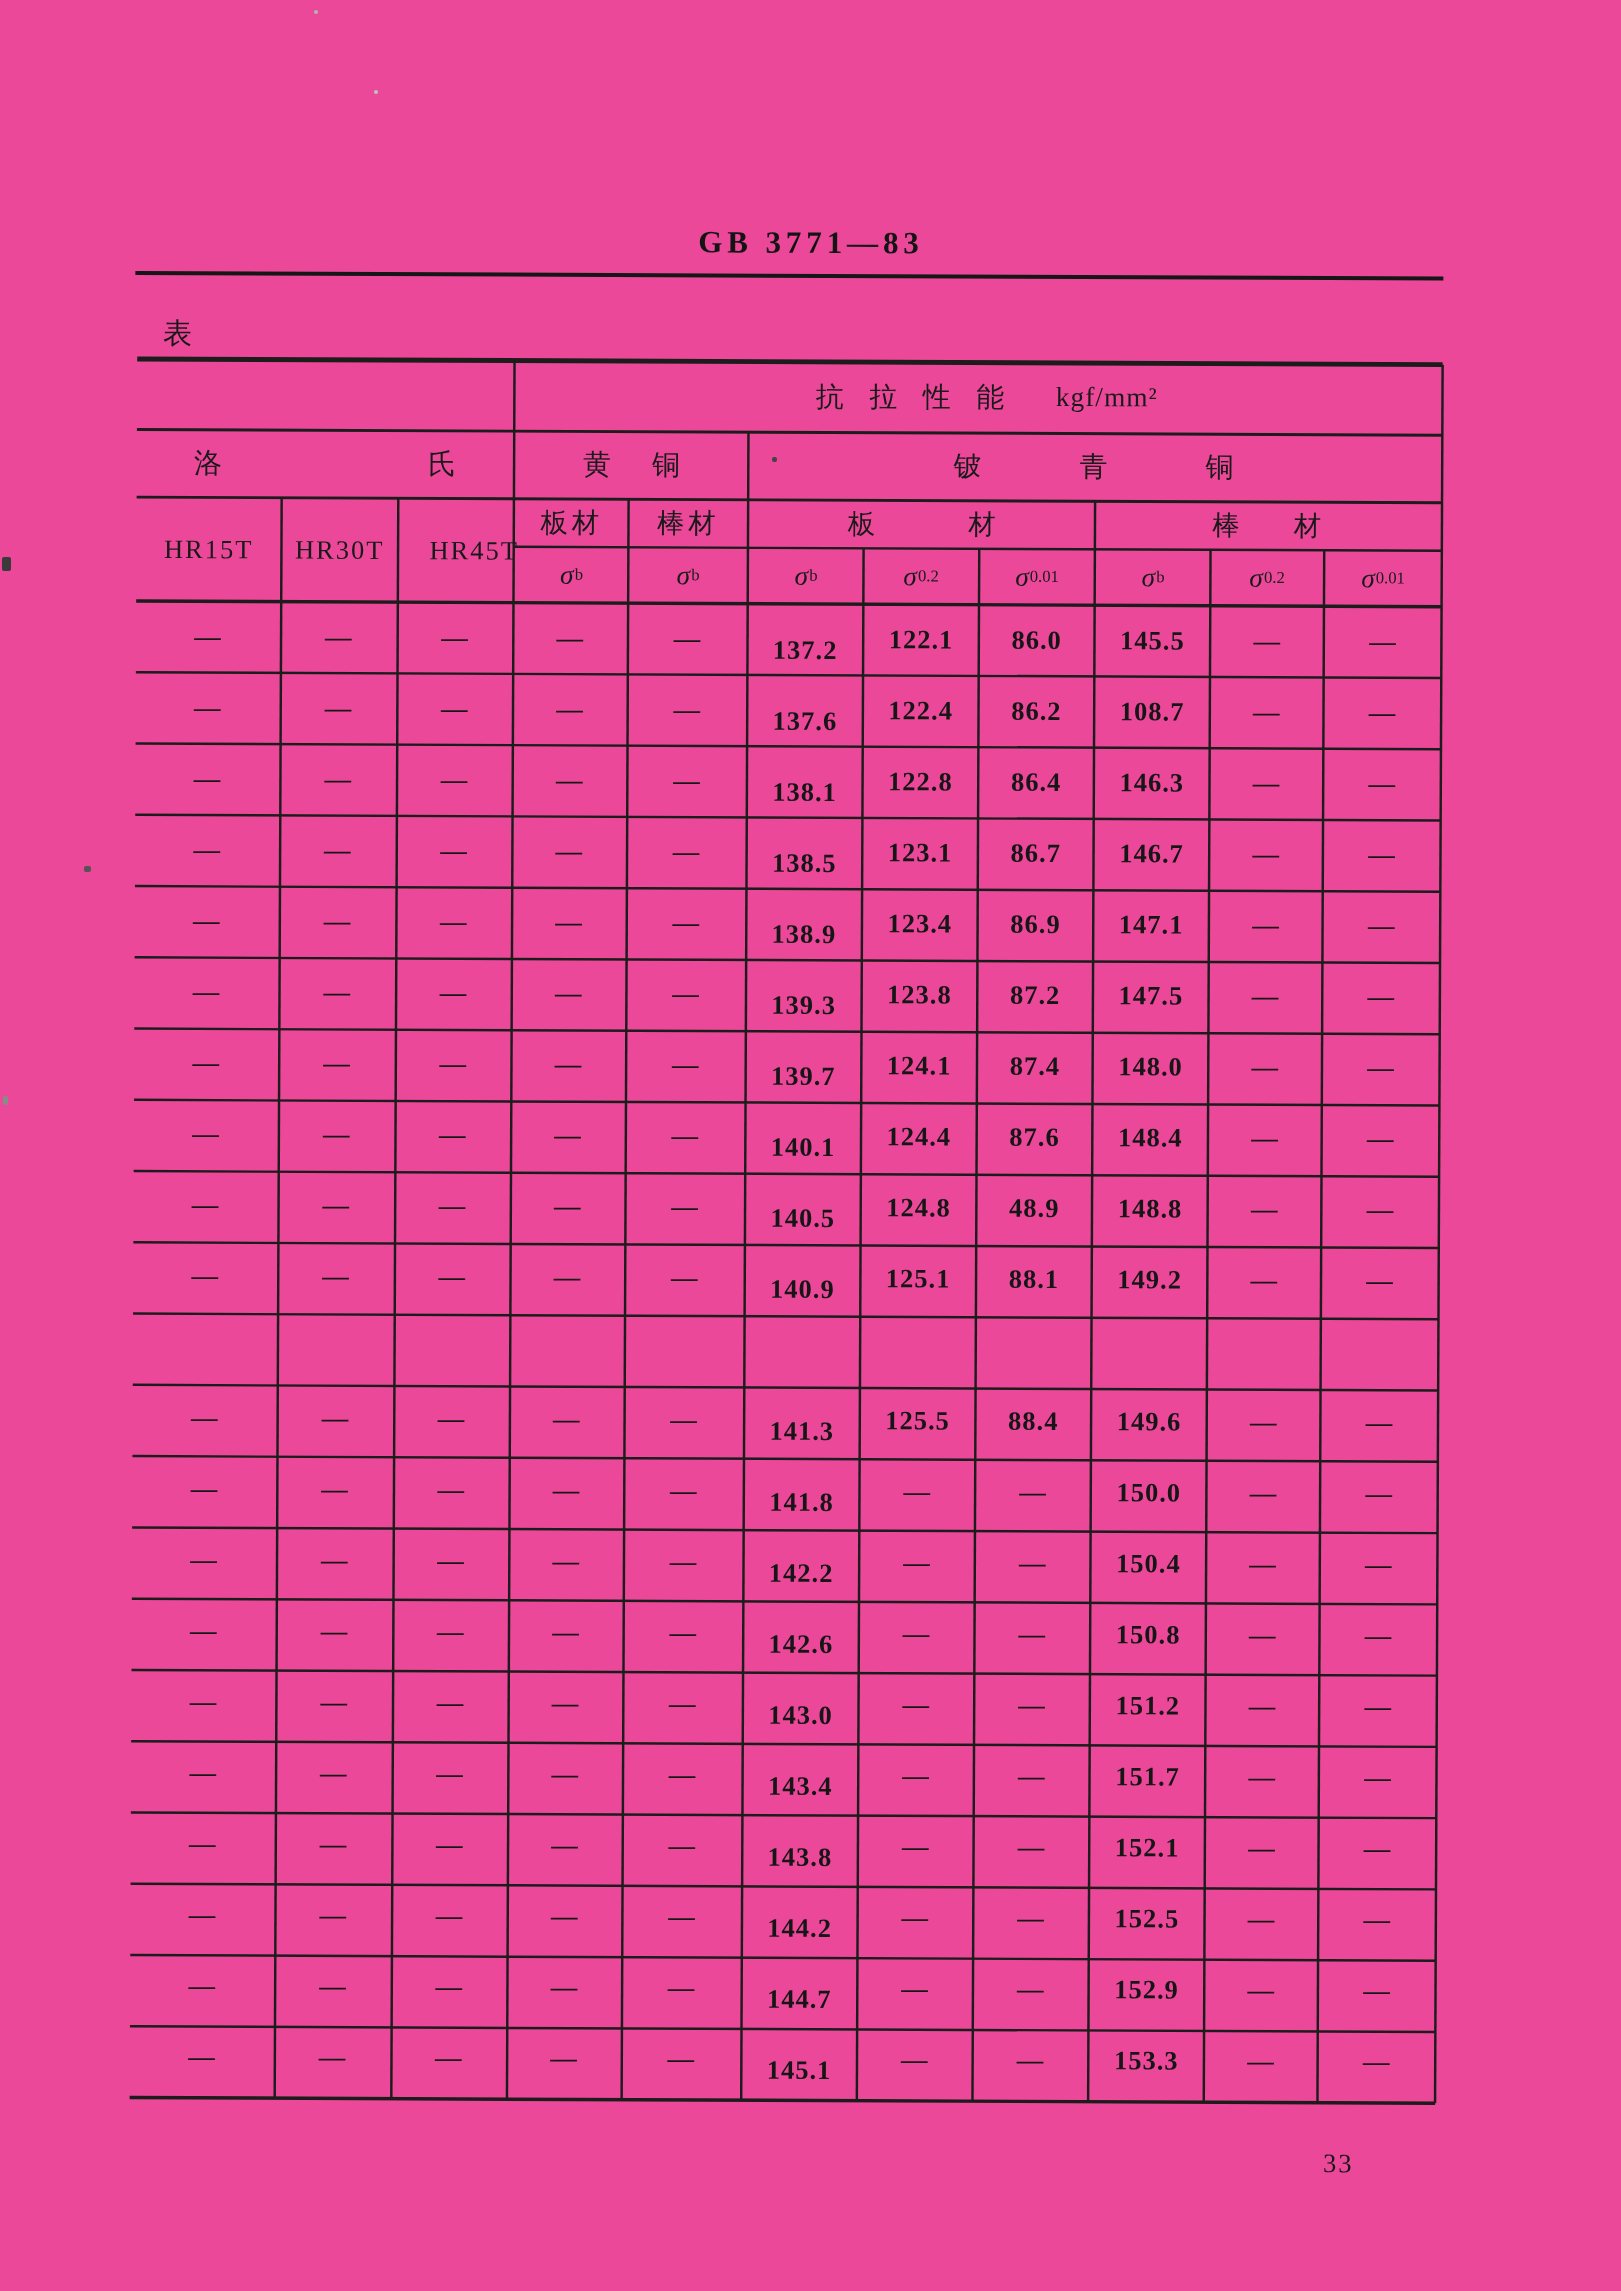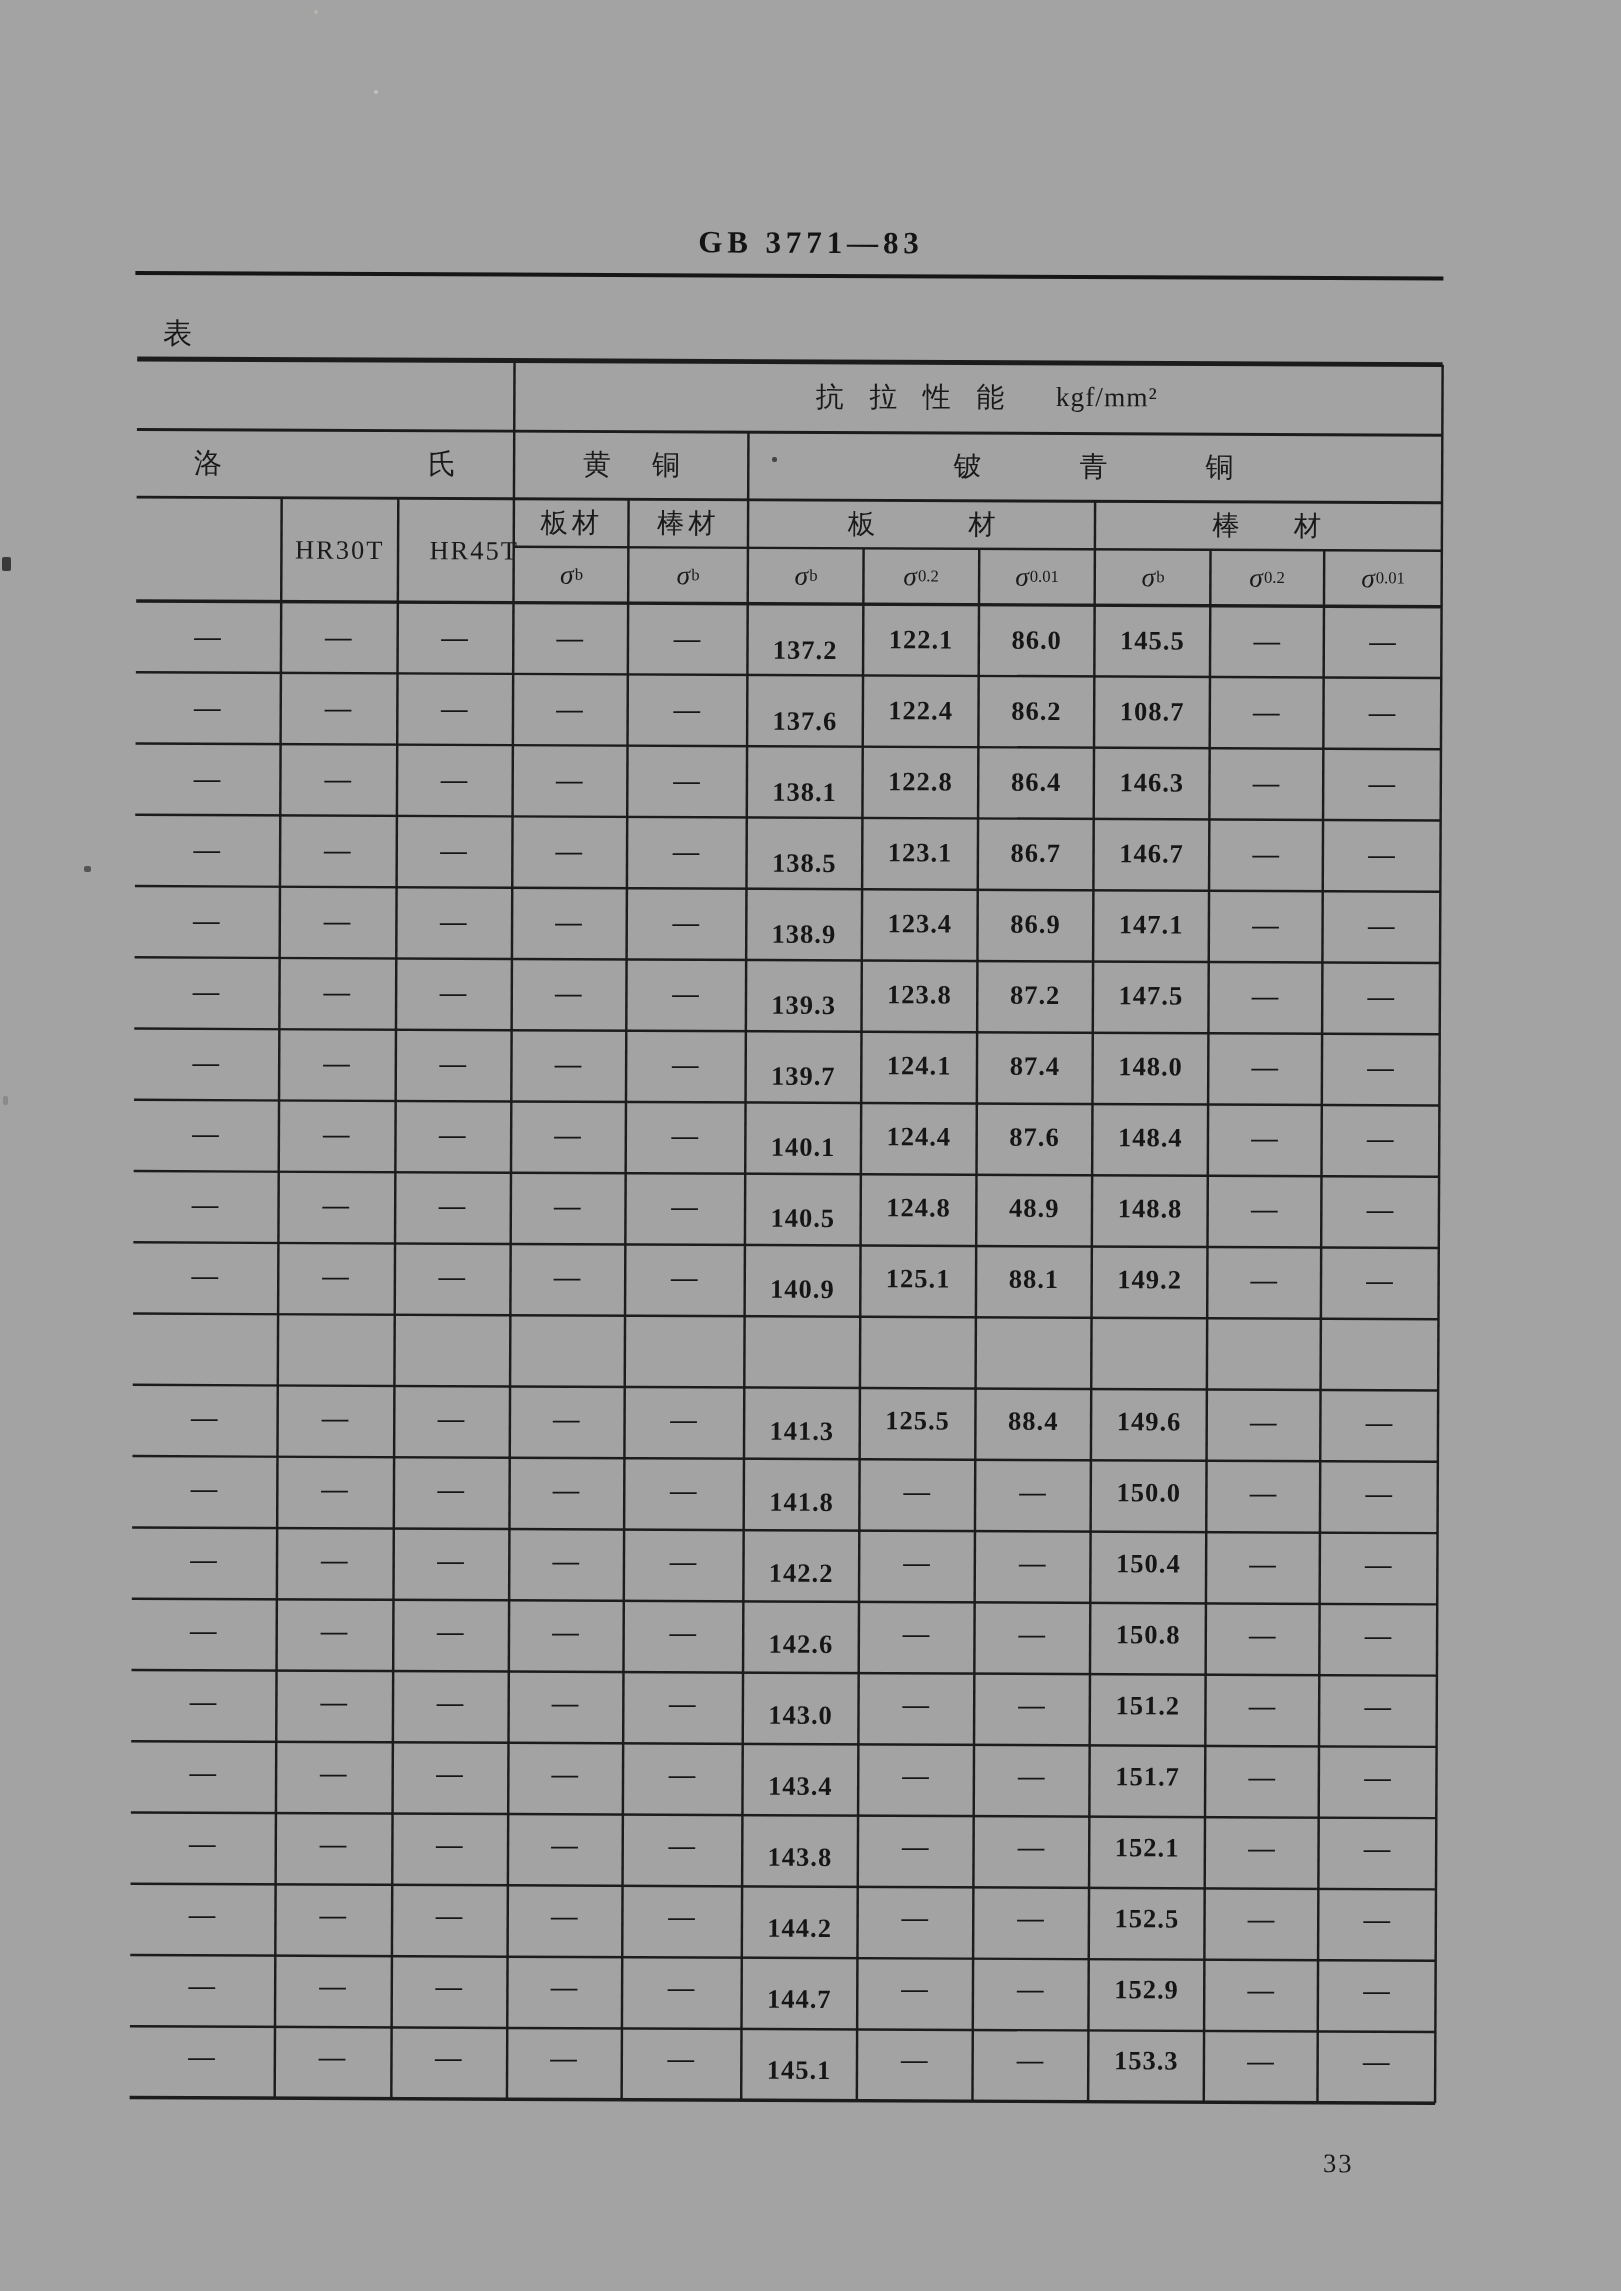--- a/index.html
+++ b/index.html
@@ -1,18 +1,18 @@
 <!DOCTYPE html>
 <html><head>
 <meta charset="utf-8">
 <style>
   html,body{margin:0;padding:0;background:#e8e8e6;}
   .page{
     position:relative; width:1621px; height:2292px; margin:0 auto;
-    background:#a3a3a3; overflow:hidden;
+    background:#ec4899; overflow:hidden;
     font-family:"Liberation Serif","DejaVu Serif",serif; color:#1a1a1a;
   }
   .doc{position:absolute; left:0; top:0; width:1621px; height:2292px;
        transform:rotate(0.25deg); transform-origin:157px 363px;}
   .title{
     position:absolute; left:0; top:222px; width:1621px; text-align:center;
     font-size:31px; font-weight:bold; letter-spacing:4.9px; color:#141414;
   }
   .title-rule{position:absolute; left:135px; top:271px; width:1308px; height:3.9px; background:#161616;}
   .table-label{position:absolute; left:163px; top:314px; font-size:29px; color:#181818;}
@@ -127,20 +127,21 @@
     <div class="hcell rowC" style="left:629px;width:120px;">
       <span class="sp4">棒材</span>
     </div>
     <div class="hcell rowC" style="left:749px;width:347px;">
       <span class="sp95">板材</span>
     </div>
     <div class="hcell rowC" style="left:1096px;width:343px;">
       <span class="sp55">棒材</span>
     </div>
 
+    <div class="hcell rowHR" style="left:137px;width:145px;">HR15T</div>
     <div class="hcell rowHR" style="left:282px;width:117px;">HR30T</div>
     <div class="hcell rowHR" style="left:407px;width:136px;">HR45T</div>
 
     <div class="hcell rowS" style="left:515px;width:115px;">
       <span class="sig">σ</span>
         <sub class="sigsub">b</sub>
     </div>
     <div class="hcell rowS" style="left:629px;width:120px;">
       <span class="sig">σ</span>
         <sub class="sigsub">b</sub>

